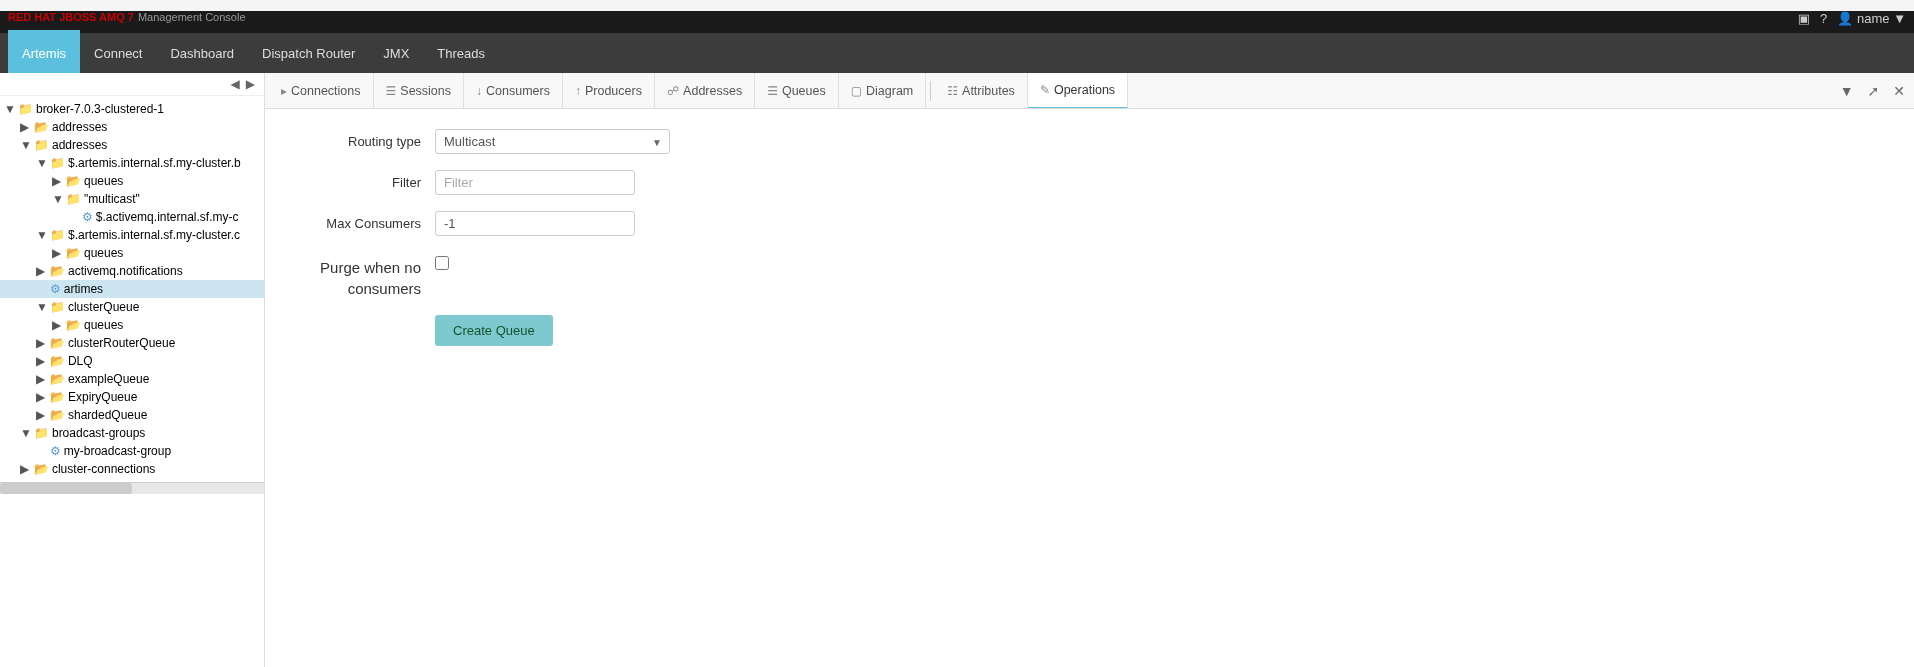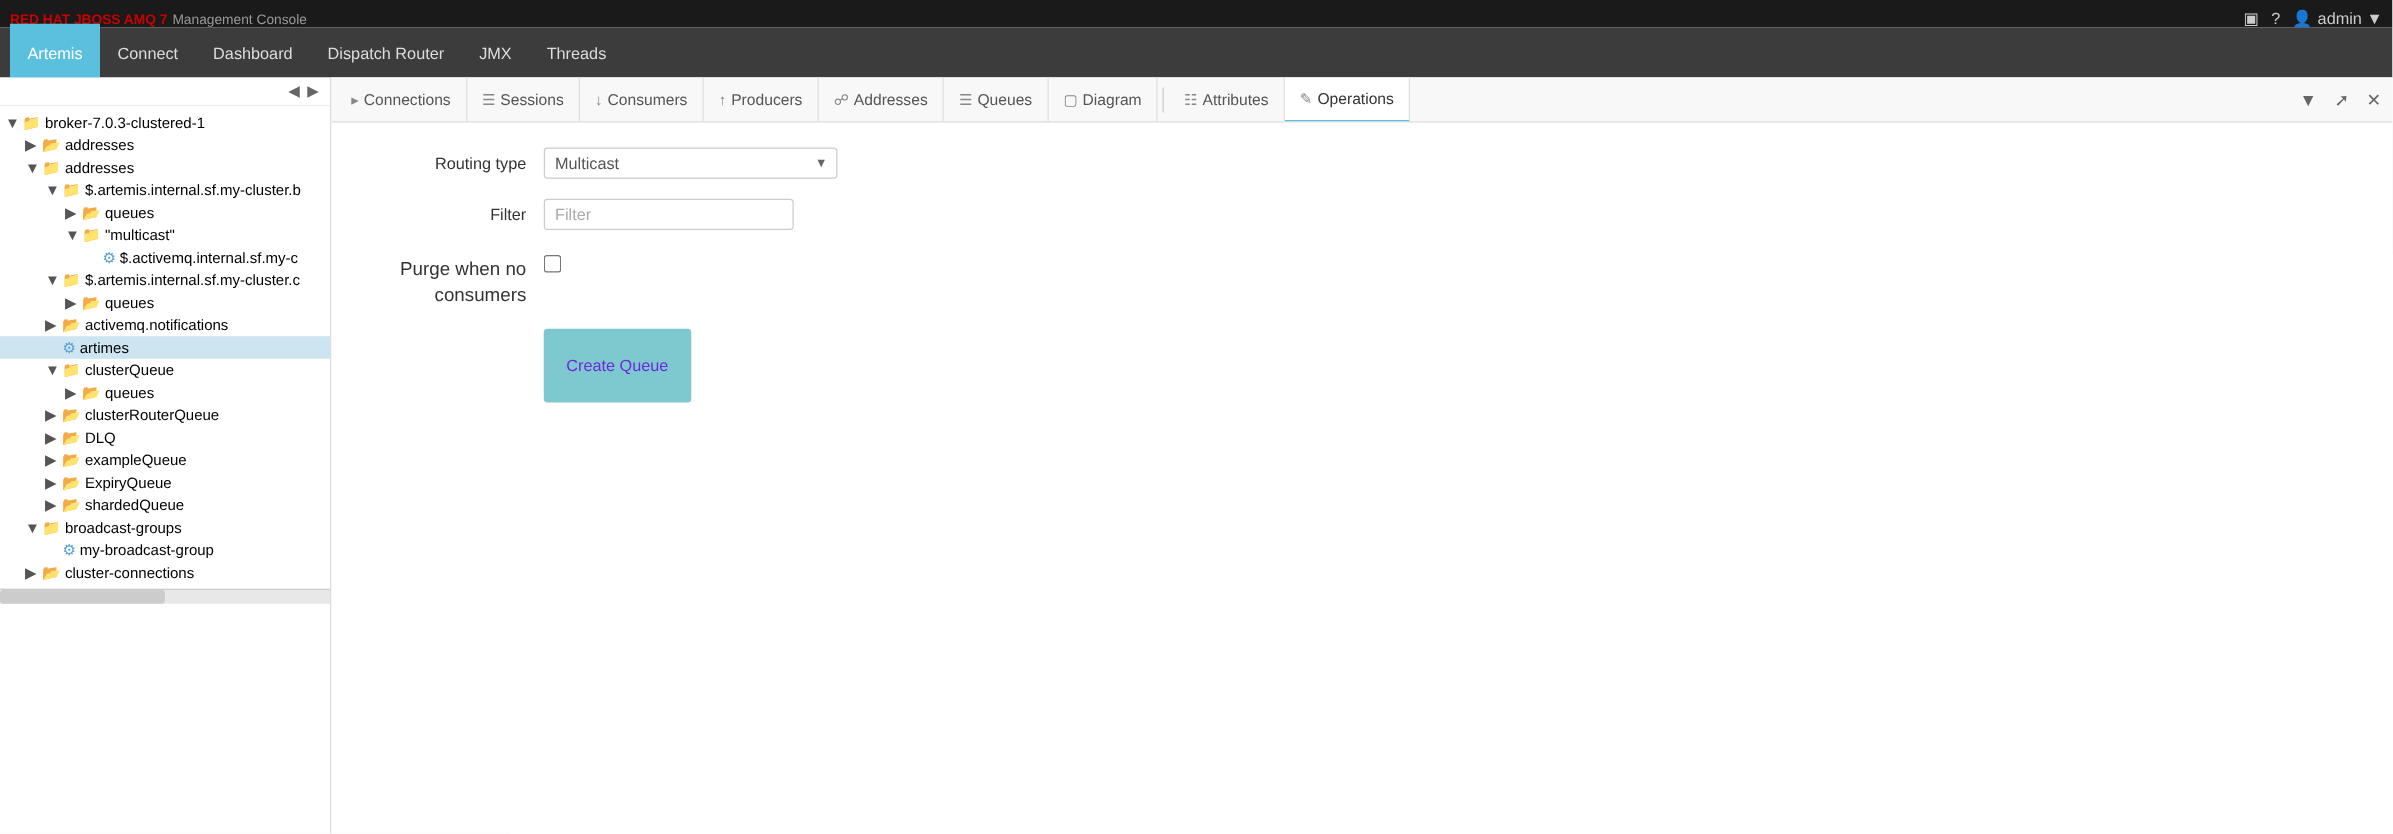--- a/index.html
+++ b/index.html
@@ -3,24 +3,25 @@
   <meta charset="utf-8">
   <style>
     * { box-sizing: border-box; margin: 0; padding: 0; }
     body { font-family: 'Helvetica Neue', Arial, sans-serif; font-size: 13px; background: #f5f5f5; }
 
     
     #topbar {
       background: #1a1a1a;
       color: #ccc;
       display: flex;
-      align-items: flex-end;
+      align-items: flex-start;
       height: 22px;
       padding: 0 8px;
       font-size: 11px;
+      margin-top: 11px;
     }
     #topbar .brand { color: #cc0000; font-weight: bold; margin-right: 4px; }
     #topbar .mgmt { color: #999; }
     #topbar .topbar-right { margin-left: auto; display: flex; gap: 10px; align-items: center; }
     #topbar .topbar-icon { color: #ccc; cursor: pointer; font-size: 13px; }
 
     
     #navbar {
       background: #3c3c3c;
       display: flex;
@@ -184,23 +185,23 @@
       align-items: center;
       padding-top: 4px;
     }
     .checkbox-wrapper input[type="checkbox"] {
       width: 14px;
       height: 14px;
       cursor: pointer;
     }
     .btn-create {
       background: #7ec8cf;
-      color: #6d28d9;
+      color: #14532d;
       border: none;
-      padding: 22px 18px;
+      padding: 8px 18px;
       border-radius: 3px;
       cursor: pointer;
       font-size: 13px;
     }
     .form-label-multiline {
       width: 140px;
       min-width: 140px;
       text-align: right;
       padding-right: 14px;
       padding-top: 5px;
@@ -211,21 +212,21 @@
   </style>
 </head>
 <body>
 
 <div id="topbar">
   <span class="brand">RED HAT JBOSS AMQ 7</span>
   <span class="mgmt">Management Console</span>
   <div class="topbar-right">
     <span class="topbar-icon">▣</span>
     <span class="topbar-icon">?</span>
-    <span class="topbar-icon">👤 <span>admin</span> ▼</span>
+    <span class="topbar-icon">👤 <span>name</span> ▼</span>
   </div>
 </div>
 
 <div id="navbar">
   <div class="nav-item active">Artemis</div>
   <div class="nav-item">Connect</div>
   <div class="nav-item">Dashboard</div>
   <div class="nav-item">Dispatch Router</div>
   <div class="nav-item">JMX</div>
   <div class="nav-item">Threads</div>
@@ -486,20 +487,24 @@
           <span class="select-arrow">▼</span>
         </div>
       </div>
 
 
       <div class="form-group">
         <div class="form-label">Filter</div>
         <input class="form-control" type="text" value="" placeholder="Filter" style="">
       </div>
 
+      <div class="form-group">
+        <div class="form-label">Max Consumers</div>
+        <input class="form-control" type="text" value="-1" style="">
+      </div>
 
       <div class="form-group">
         <div class="form-label-multiline">Purge when no consumers</div>
         <div class="checkbox-wrapper">
           <input type="checkbox" style="">
         </div>
       </div>
 
       <div class="form-group">
         <div class="form-label"></div>

